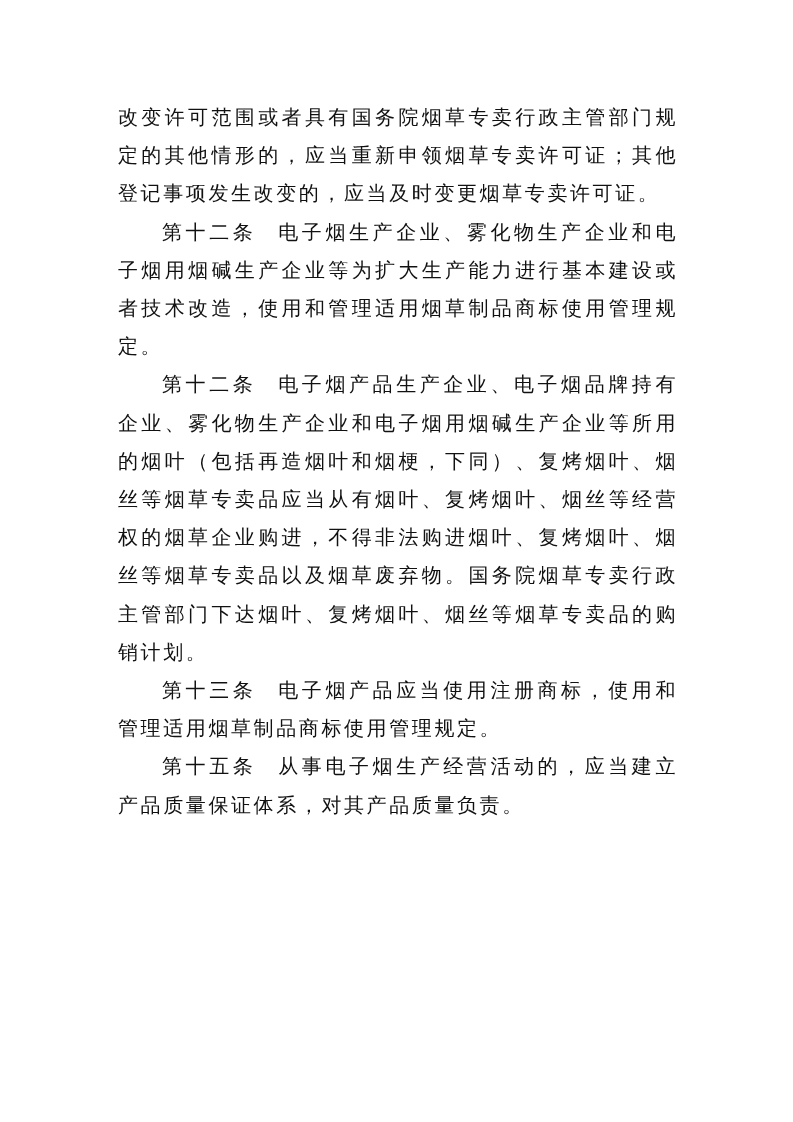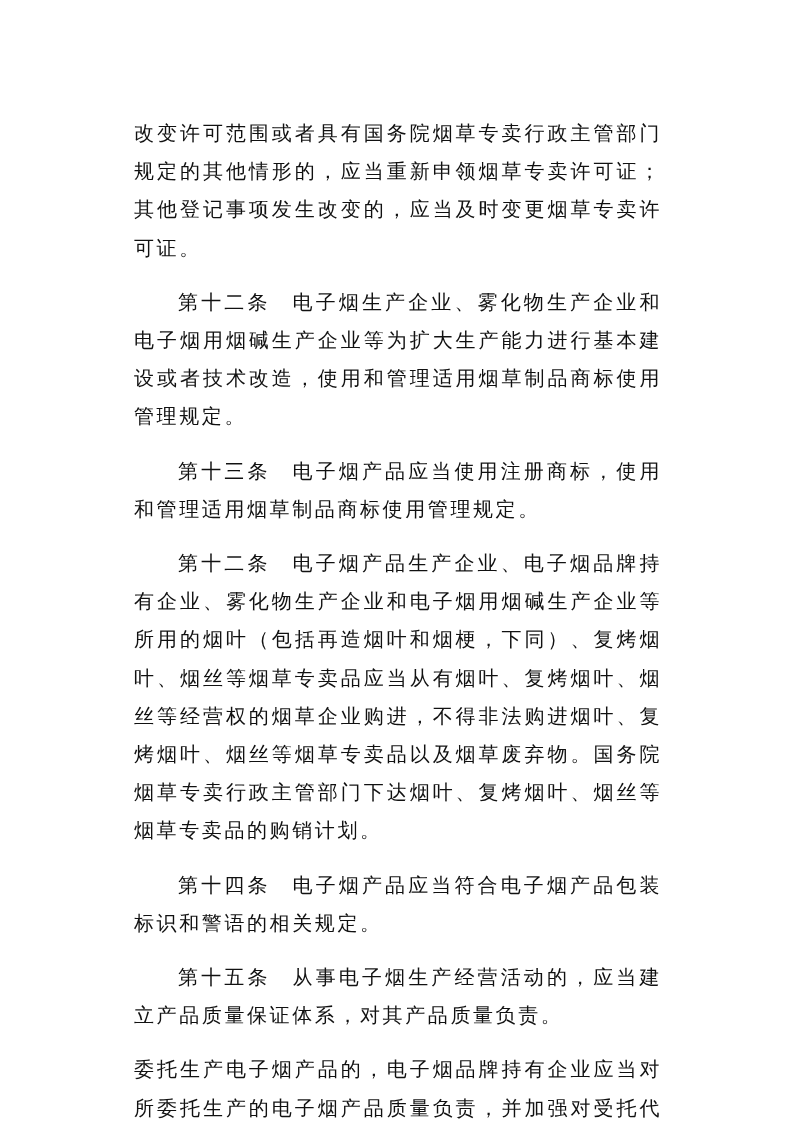--- a/index.html
+++ b/index.html
@@ -6,44 +6,38 @@
   body { width: 793px; height: 1122px; position: relative; overflow: hidden; }
   .page {
     position: absolute; left: 0; top: 0; width: 793px; height: 1122px; background: #fff;
   }
   .content {
     position: absolute; left: 118px; top: 98px; width: 560px;
     font-family: "DejaVu Sans", "Liberation Sans", sans-serif;
     font-size: 20px; line-height: 38.2px; color: #111;
     letter-spacing: 2.6px;
   }
-  .para { margin: 16px; text-align: justify; text-align-last: left; }
+  .para { margin: 0; text-align: justify; text-align-last: left; }
   .indent { text-indent: 44px; }
   .art { margin-right: 22px; }
 </style>
 </head>
 <body>
 
 <div class="page">
   <div class="content">
     <p class="para">
       <span>改变许可范围或者具有国务院烟草专卖行政主管部门规定的其他情形的，应当重新申领烟草专卖许可证；其他登记事项发生改变的，应当及时变更烟草专卖许可证。</span>
     </p>
     <p class="para indent">
       <span class="art">第十二条</span><span>电子烟生产企业、雾化物生产企业和电子烟用烟碱生产企业等为扩大生产能力进行基本建设或者技术改造，使用和管理适用烟草制品商标使用管理规定。</span>
     </p>
     <p class="para indent">
+      <span class="art">第十二条</span><span>电子烟产品生产企业、电子烟品牌持有企业、雾化物生产企业和电子烟用烟碱生产企业等所用的烟叶（包括再造烟叶和烟梗，下同）、复烤烟叶、烟丝等烟草专卖品应当从有烟叶、复烤烟叶、烟丝等经营权的烟草企业购进，不得非法购进烟叶、复烤烟叶、烟丝等烟草专卖品以及烟草废弃物。国务院烟草专卖行政主管部门下达烟叶、复烤烟叶、烟丝等烟草专卖品的购销计划。</span>
+    </p>
+    <p class="para indent">
       <span class="art">第十三条</span><span>电子烟产品应当使用注册商标，使用和管理适用烟草制品商标使用管理规定。</span>
     </p>
     <p class="para indent">
-      <span class="art">第十二条</span><span>电子烟产品生产企业、电子烟品牌持有企业、雾化物生产企业和电子烟用烟碱生产企业等所用的烟叶（包括再造烟叶和烟梗，下同）、复烤烟叶、烟丝等烟草专卖品应当从有烟叶、复烤烟叶、烟丝等经营权的烟草企业购进，不得非法购进烟叶、复烤烟叶、烟丝等烟草专卖品以及烟草废弃物。国务院烟草专卖行政主管部门下达烟叶、复烤烟叶、烟丝等烟草专卖品的购销计划。</span>
-    </p>
-    <p class="para indent">
-      <span class="art">第十四条</span><span>电子烟产品应当符合电子烟产品包装标识和警语的相关规定。</span>
-    </p>
-    <p class="para indent">
       <span class="art">第十五条</span><span>从事电子烟生产经营活动的，应当建立产品质量保证体系，对其产品质量负责。</span>
-    </p>
-    <p class="para">
-      <span>委托生产电子烟产品的，电子烟品牌持有企业应当对所委托生产的电子烟产品质量负责，并加强对受托代加工企业生产行为的管理，保证其按照法定要求进行生产。</span>
     </p>
   </div>
 </div>
 
 </body></html>

